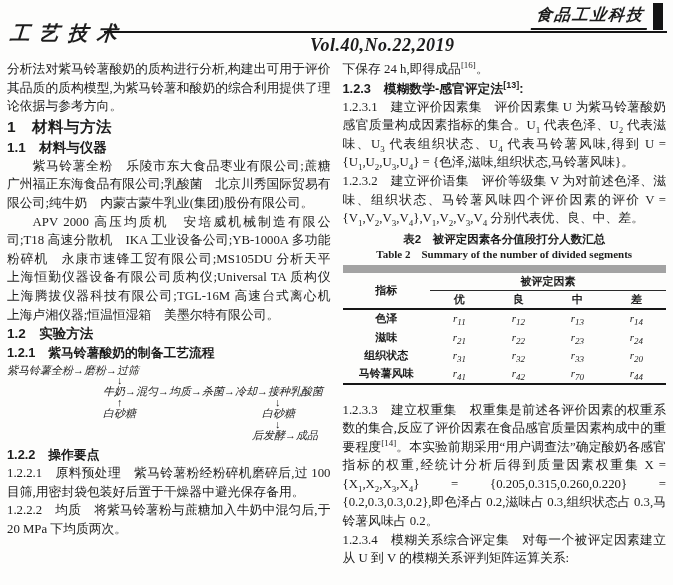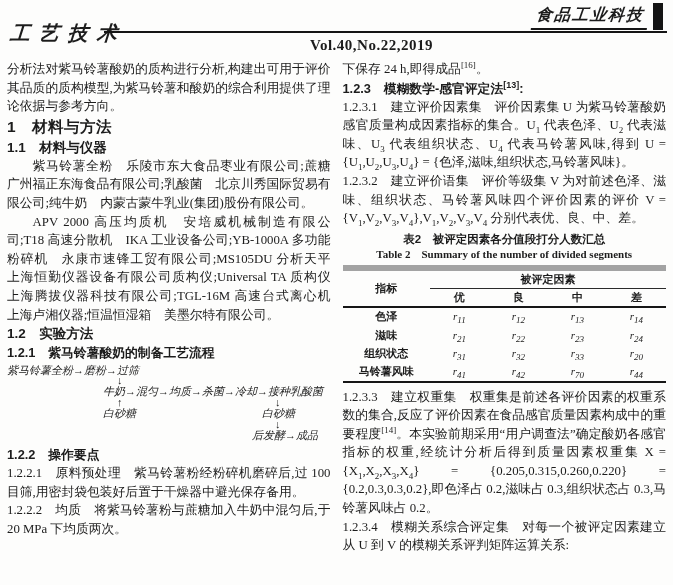--- a/index.html
+++ b/index.html
@@ -22,21 +22,21 @@
   .journal-logo {
     position:absolute; right:10px; top:3px; display:flex; align-items:flex-end;
   }
   .journal-logo .logo-text {
     font-family:"Liberation Sans","DejaVu Sans",sans-serif;
     font-weight:900; font-style:italic; font-size:16px; letter-spacing:2px;
     border-bottom:2px solid #151515; padding:0 4px 3px 4px; transform:skewX(-6deg);
   }
   .journal-logo .logo-bar { width:10px; height:27px; background:#141414; margin-left:5px; }
   .issue {
-    position:absolute; left:310px; top:36px; font-size:15px;
+    position:absolute; left:310px; top:36px; font-style:italic; font-size:18px;
     letter-spacing:0.5px; font-weight:bold;
   }
   
   .columns { display:flex; padding:2px 7px 0 7px; gap:12px; }
   .col { width:323.5px; text-align:justify; }
   p.body { text-align:justify; }
   p.ind { text-indent:2em; }
   h2.l1 {
     font-family:"Liberation Sans","DejaVu Sans",sans-serif;
     font-size:15.5px; line-height:22px; font-weight:bold; letter-spacing:0.5px;
@@ -69,34 +69,34 @@
   
   .tbl-caption-cn {
     text-align:center; font-family:"Liberation Sans","DejaVu Sans",sans-serif;
     font-weight:bold; font-size:11.5px; line-height:15px; margin-top:4px;
   }
   .tbl-caption-en {
     text-align:center; font-weight:bold; font-size:11px; line-height:14px; margin-bottom:4px;
   }
   table.data {
     width:100%; border-collapse:collapse; table-layout:fixed;
-    border-top:6px solid #a3a3a3; border-bottom:2px solid #161616;
+    border-top:8px solid #a3a3a3; border-bottom:2px solid #161616;
     font-size:11px;
   }
   table.data th {
     font-family:"Liberation Sans","DejaVu Sans",sans-serif;
     font-weight:bold; text-align:center; padding:2px 0; line-height:13px;
   }
   table.data th.lbl { width:27%; border-bottom:2px solid #161616; }
   table.data th.grp { border-bottom:1px solid #2a2a2a; }
   table.data tr.subhead th { border-bottom:2px solid #161616; }
   table.data td { text-align:center; padding:2.6px 0; line-height:13px; }
   table.data td.row-label { font-family:"Liberation Sans","DejaVu Sans",sans-serif; font-weight:bold; }
   table.data td.r-cell { font-style:italic; }
-  .tbl-wrap { margin-bottom:5px; }
+  .tbl-wrap { margin-bottom:16px; }
 </style>
 </head>
 <body>
 
 <div class="page">
 
   <div class="masthead">
     <div class="col-label">工艺技术</div>
     <div class="head-rule"></div>
     <div class="journal-logo">

